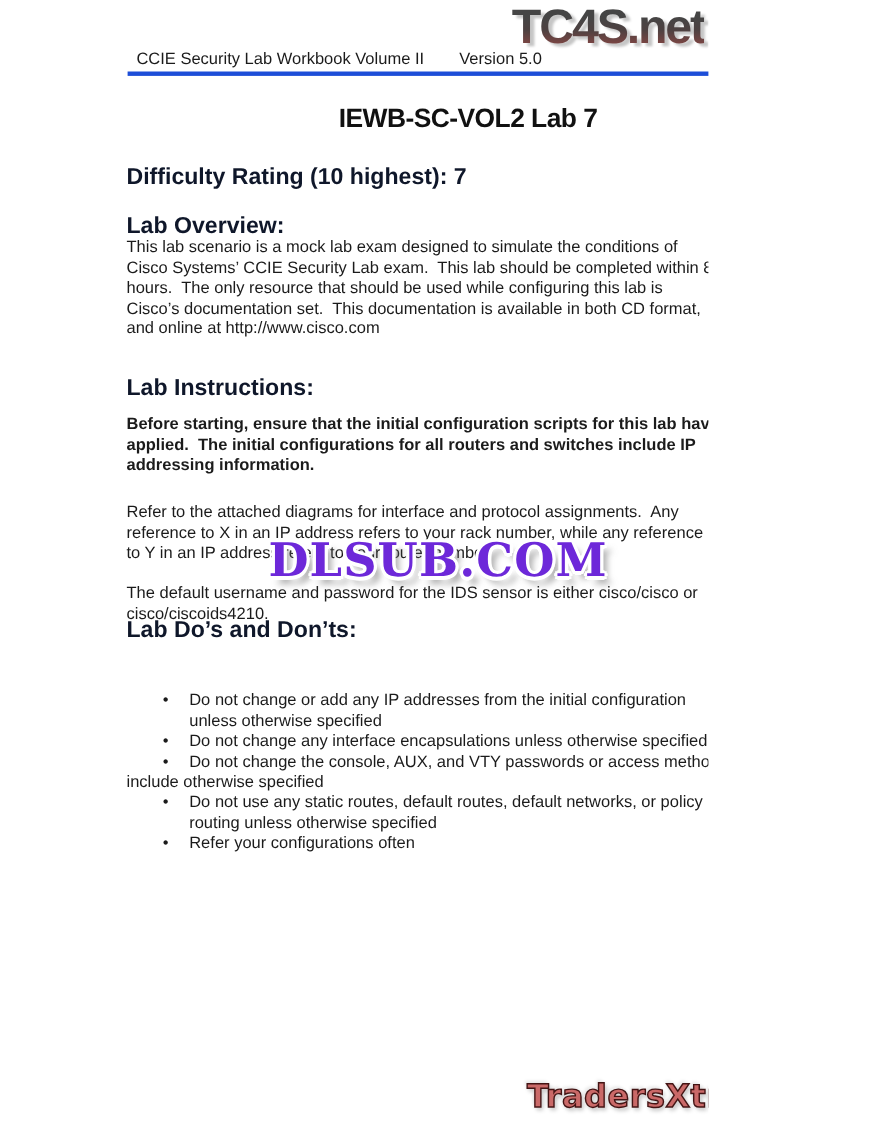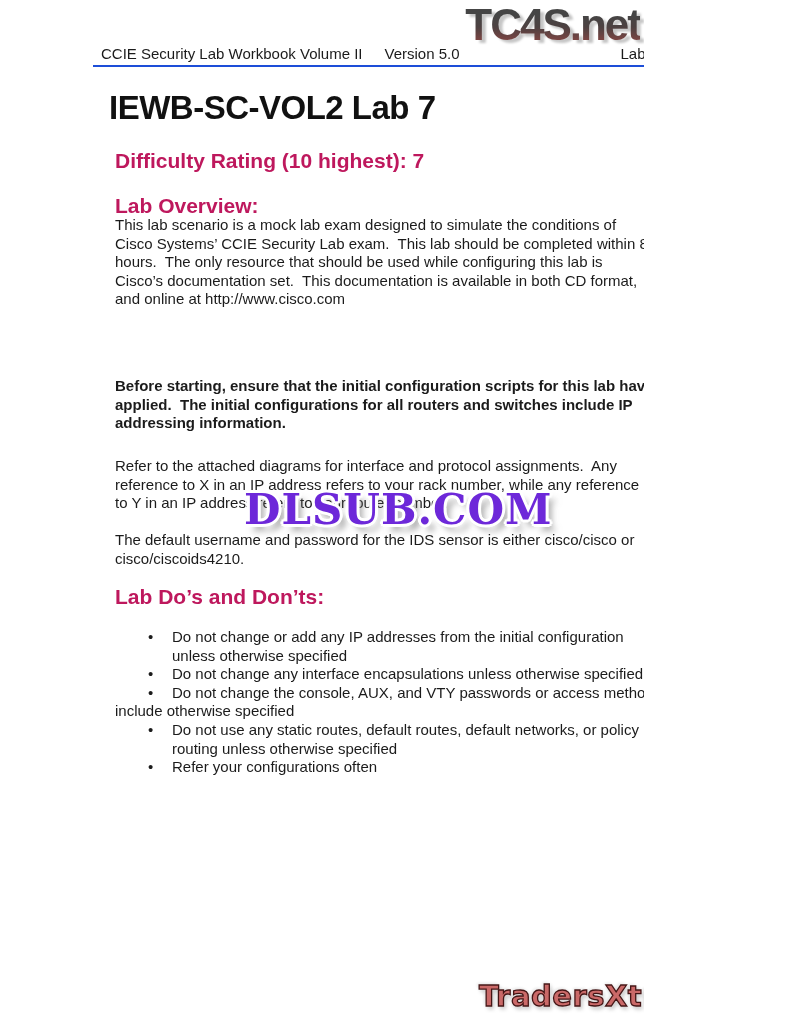--- a/index.html
+++ b/index.html
@@ -34,60 +34,60 @@
       -webkit-background-clip: text;
       background-clip: text;
       color: transparent;
       filter: drop-shadow(4px 3px 1px #c6c6c6);
     }
   }
 
   
   .header-row {
     position: absolute;
-    left: 93px;
+    left: 116px;
     top: 45px;
     width: 572px; 
     display: flex;
     align-items: baseline;
-    border-bottom: 2px solid #1d4ed8;
+    border-bottom: 4px solid #1d4ed8;
     padding: 0 7px 3px 8px;
     font-size: 15px;
     line-height: 17px;
   }
-  .header-row .ver { margin-left: 22px; }
+  .header-row .ver { margin-left: 32px; }
   .header-row .spacer { flex: 1; }
 
   
   h1.doc-title {
     position: absolute;
-    left: 109px;
+    left: 124px;
     right: 101px;
     top: 89px;
     margin: 0;
-    text-align: left;
-    font-size: 33px;
+    text-align: right;
+    font-size: 24px;
     letter-spacing: -0.5px;
     line-height: 38px;
     font-weight: bold;
     color: #111;
   }
   h2.sec {
     position: absolute;
     left: 115px;
     margin: 0;
     font-size: 21px;
     line-height: 26px;
     font-weight: bold;
-    color: #be185d;
+    color: #0f172a;
   }
   #h-difficulty   { top: 148px; }
   #h-overview     { top: 193px; text-align: right; }
   #h-instructions { top: 340px; }
-  #h-dos          { top: 584px; }
+  #h-dos          { top: 560px; }
 
   
   .para {
     position: absolute;
     left: 115px;
     width: 655px;
     margin: 0;
     font-size: 15px;
     line-height: 18.6px;
     white-space: pre-wrap;
@@ -181,20 +181,21 @@
 
   <h2 class="sec" id="h-difficulty">Difficulty Rating (10 highest): 7</h2>
 
   <h2 class="sec" id="h-overview">Lab Overview:</h2>
   <p class="para" id="p-overview">This lab scenario is a mock lab exam designed to simulate the conditions of
 Cisco Systems’ CCIE Security Lab exam.  This lab should be completed within 8
 hours.  The only resource that should be used while configuring this lab is
 Cisco’s documentation set.  This documentation is available in both CD format,
 and online at http://www.cisco.com</p>
 
+  <h2 class="sec" id="h-instructions">Lab Instructions:</h2>
   <p class="para" id="p-inst1">Before starting, ensure that the initial configuration scripts for this lab have been
 applied.  The initial configurations for all routers and switches include IP
 addressing information.</p>
   <p class="para" id="p-inst2">Refer to the attached diagrams for interface and protocol assignments.  Any
 reference to X in an IP address refers to your rack number, while any reference
 to Y in an IP address refers to your router number.</p>
   <p class="para" id="p-inst3">The default username and password for the IDS sensor is either cisco/cisco or
 cisco/ciscoids4210.</p>
 
   <div class="dlsub">DLSUB.COM</div>

